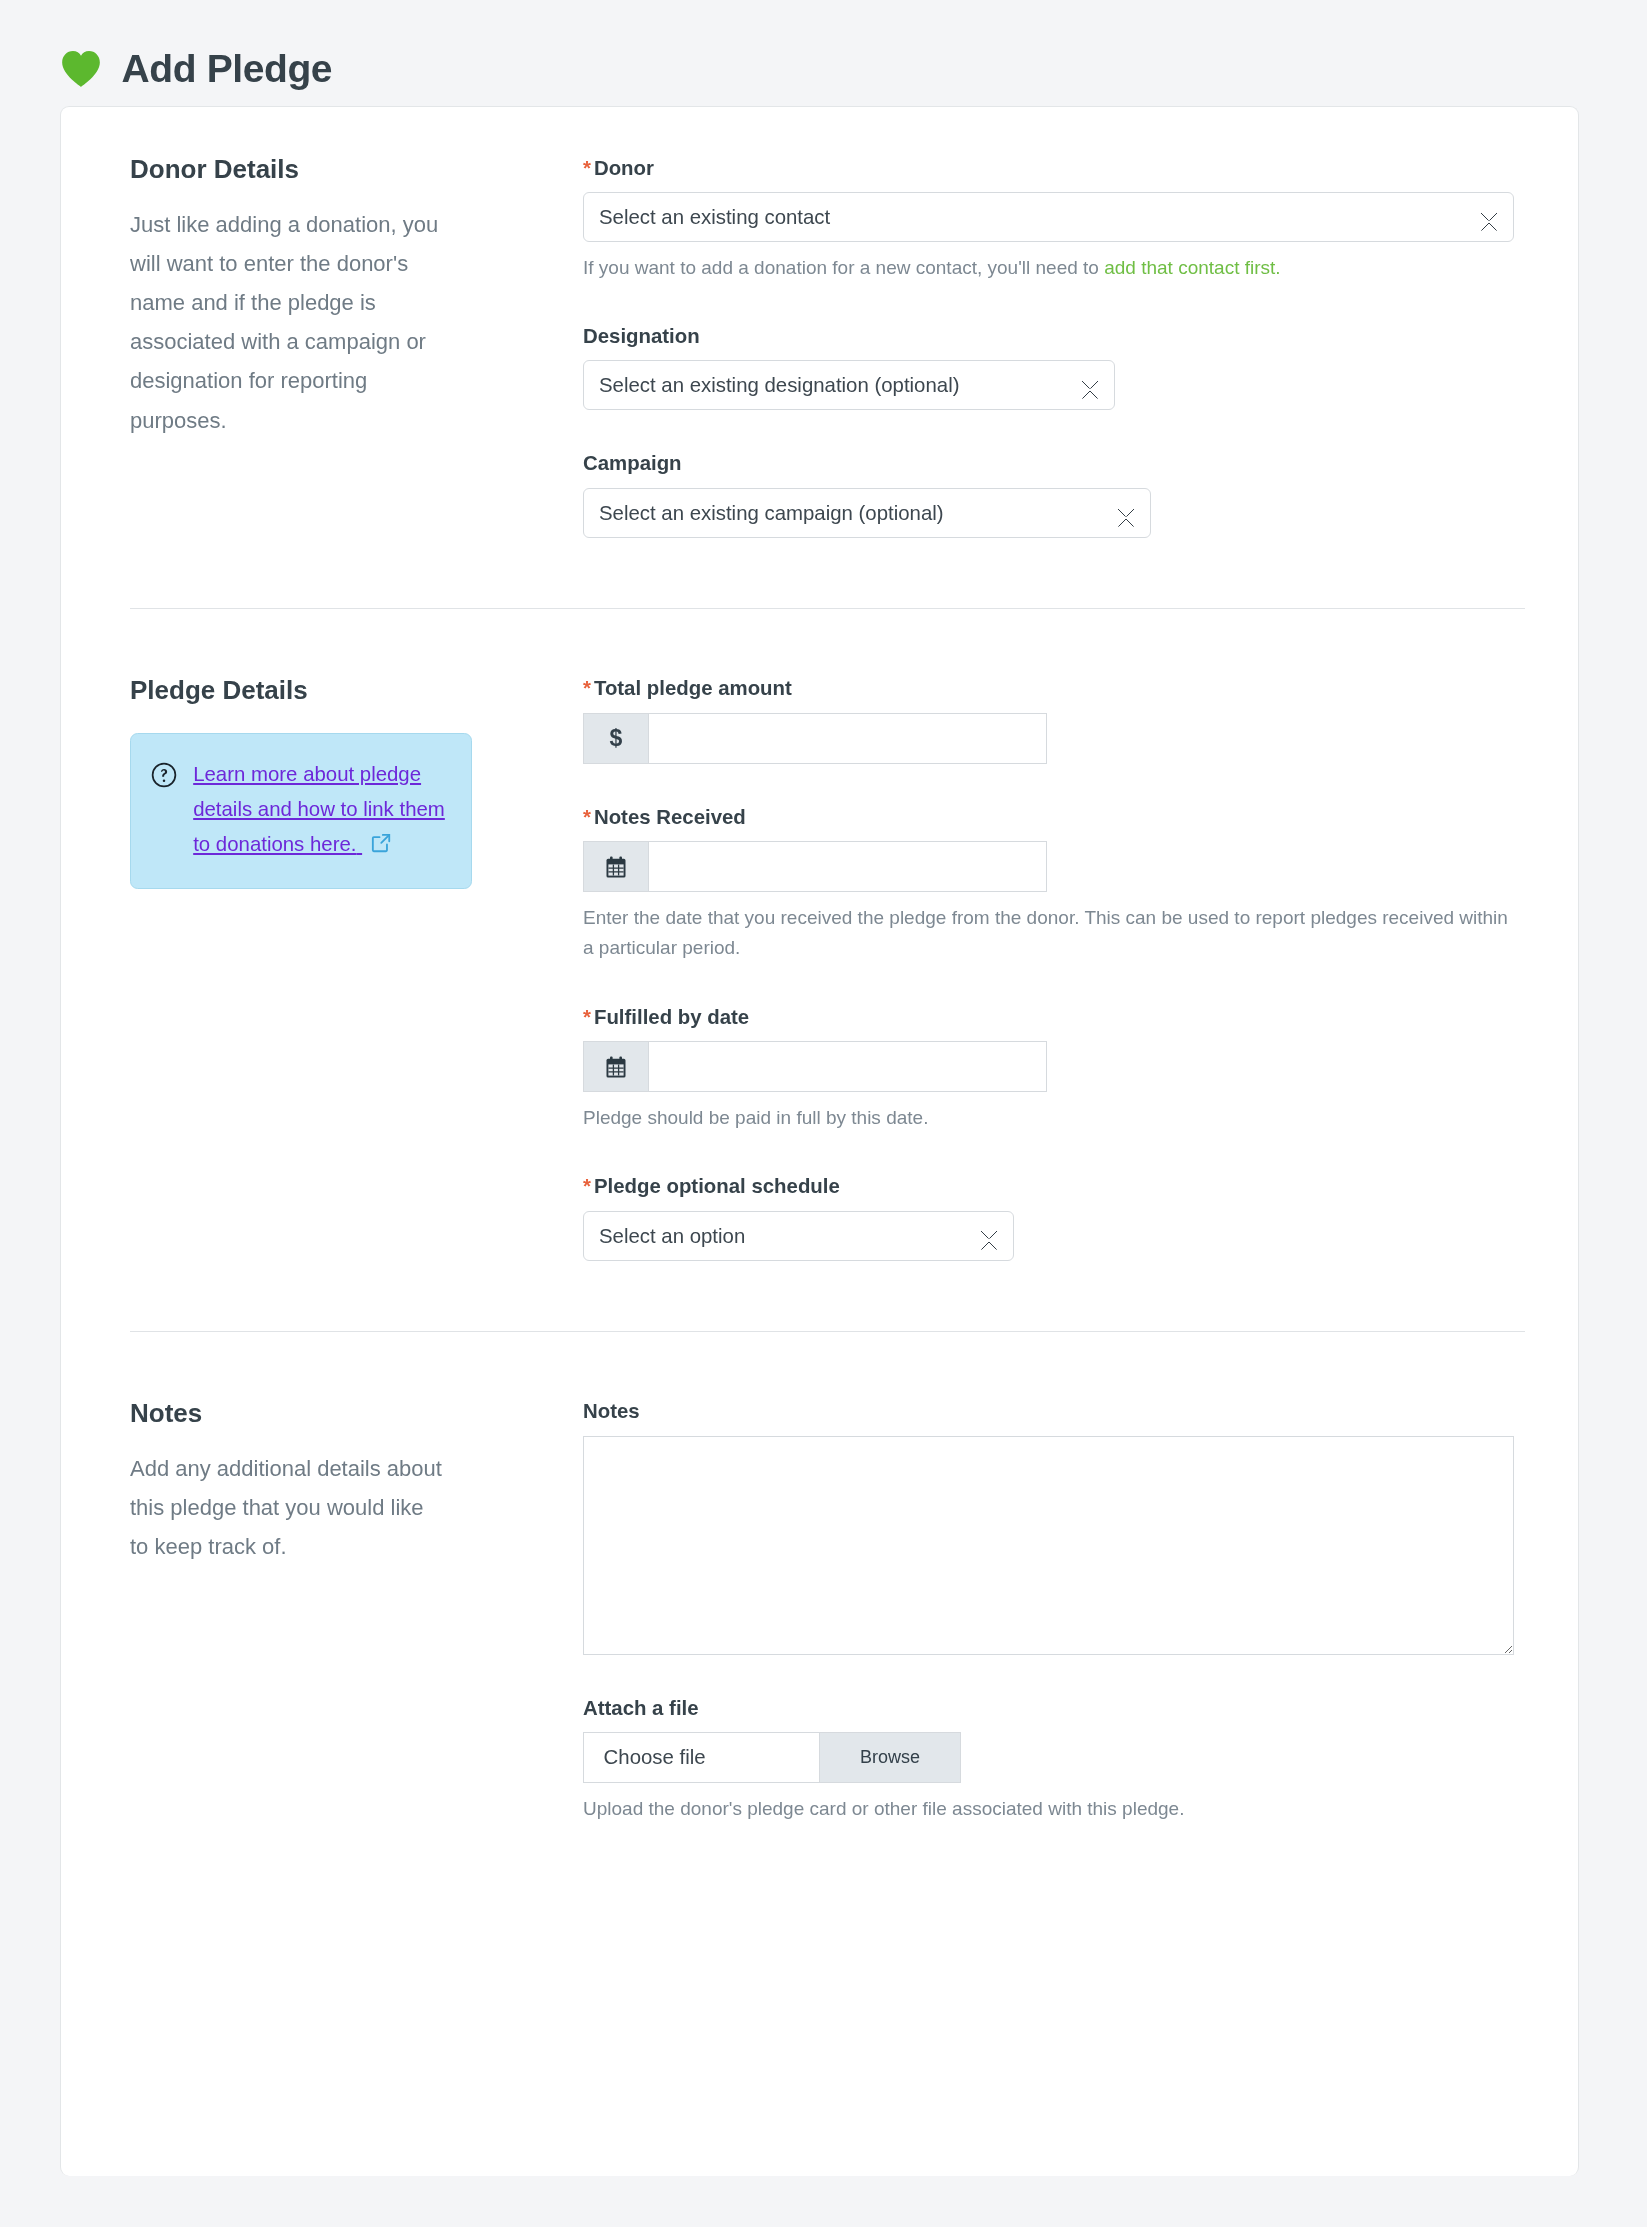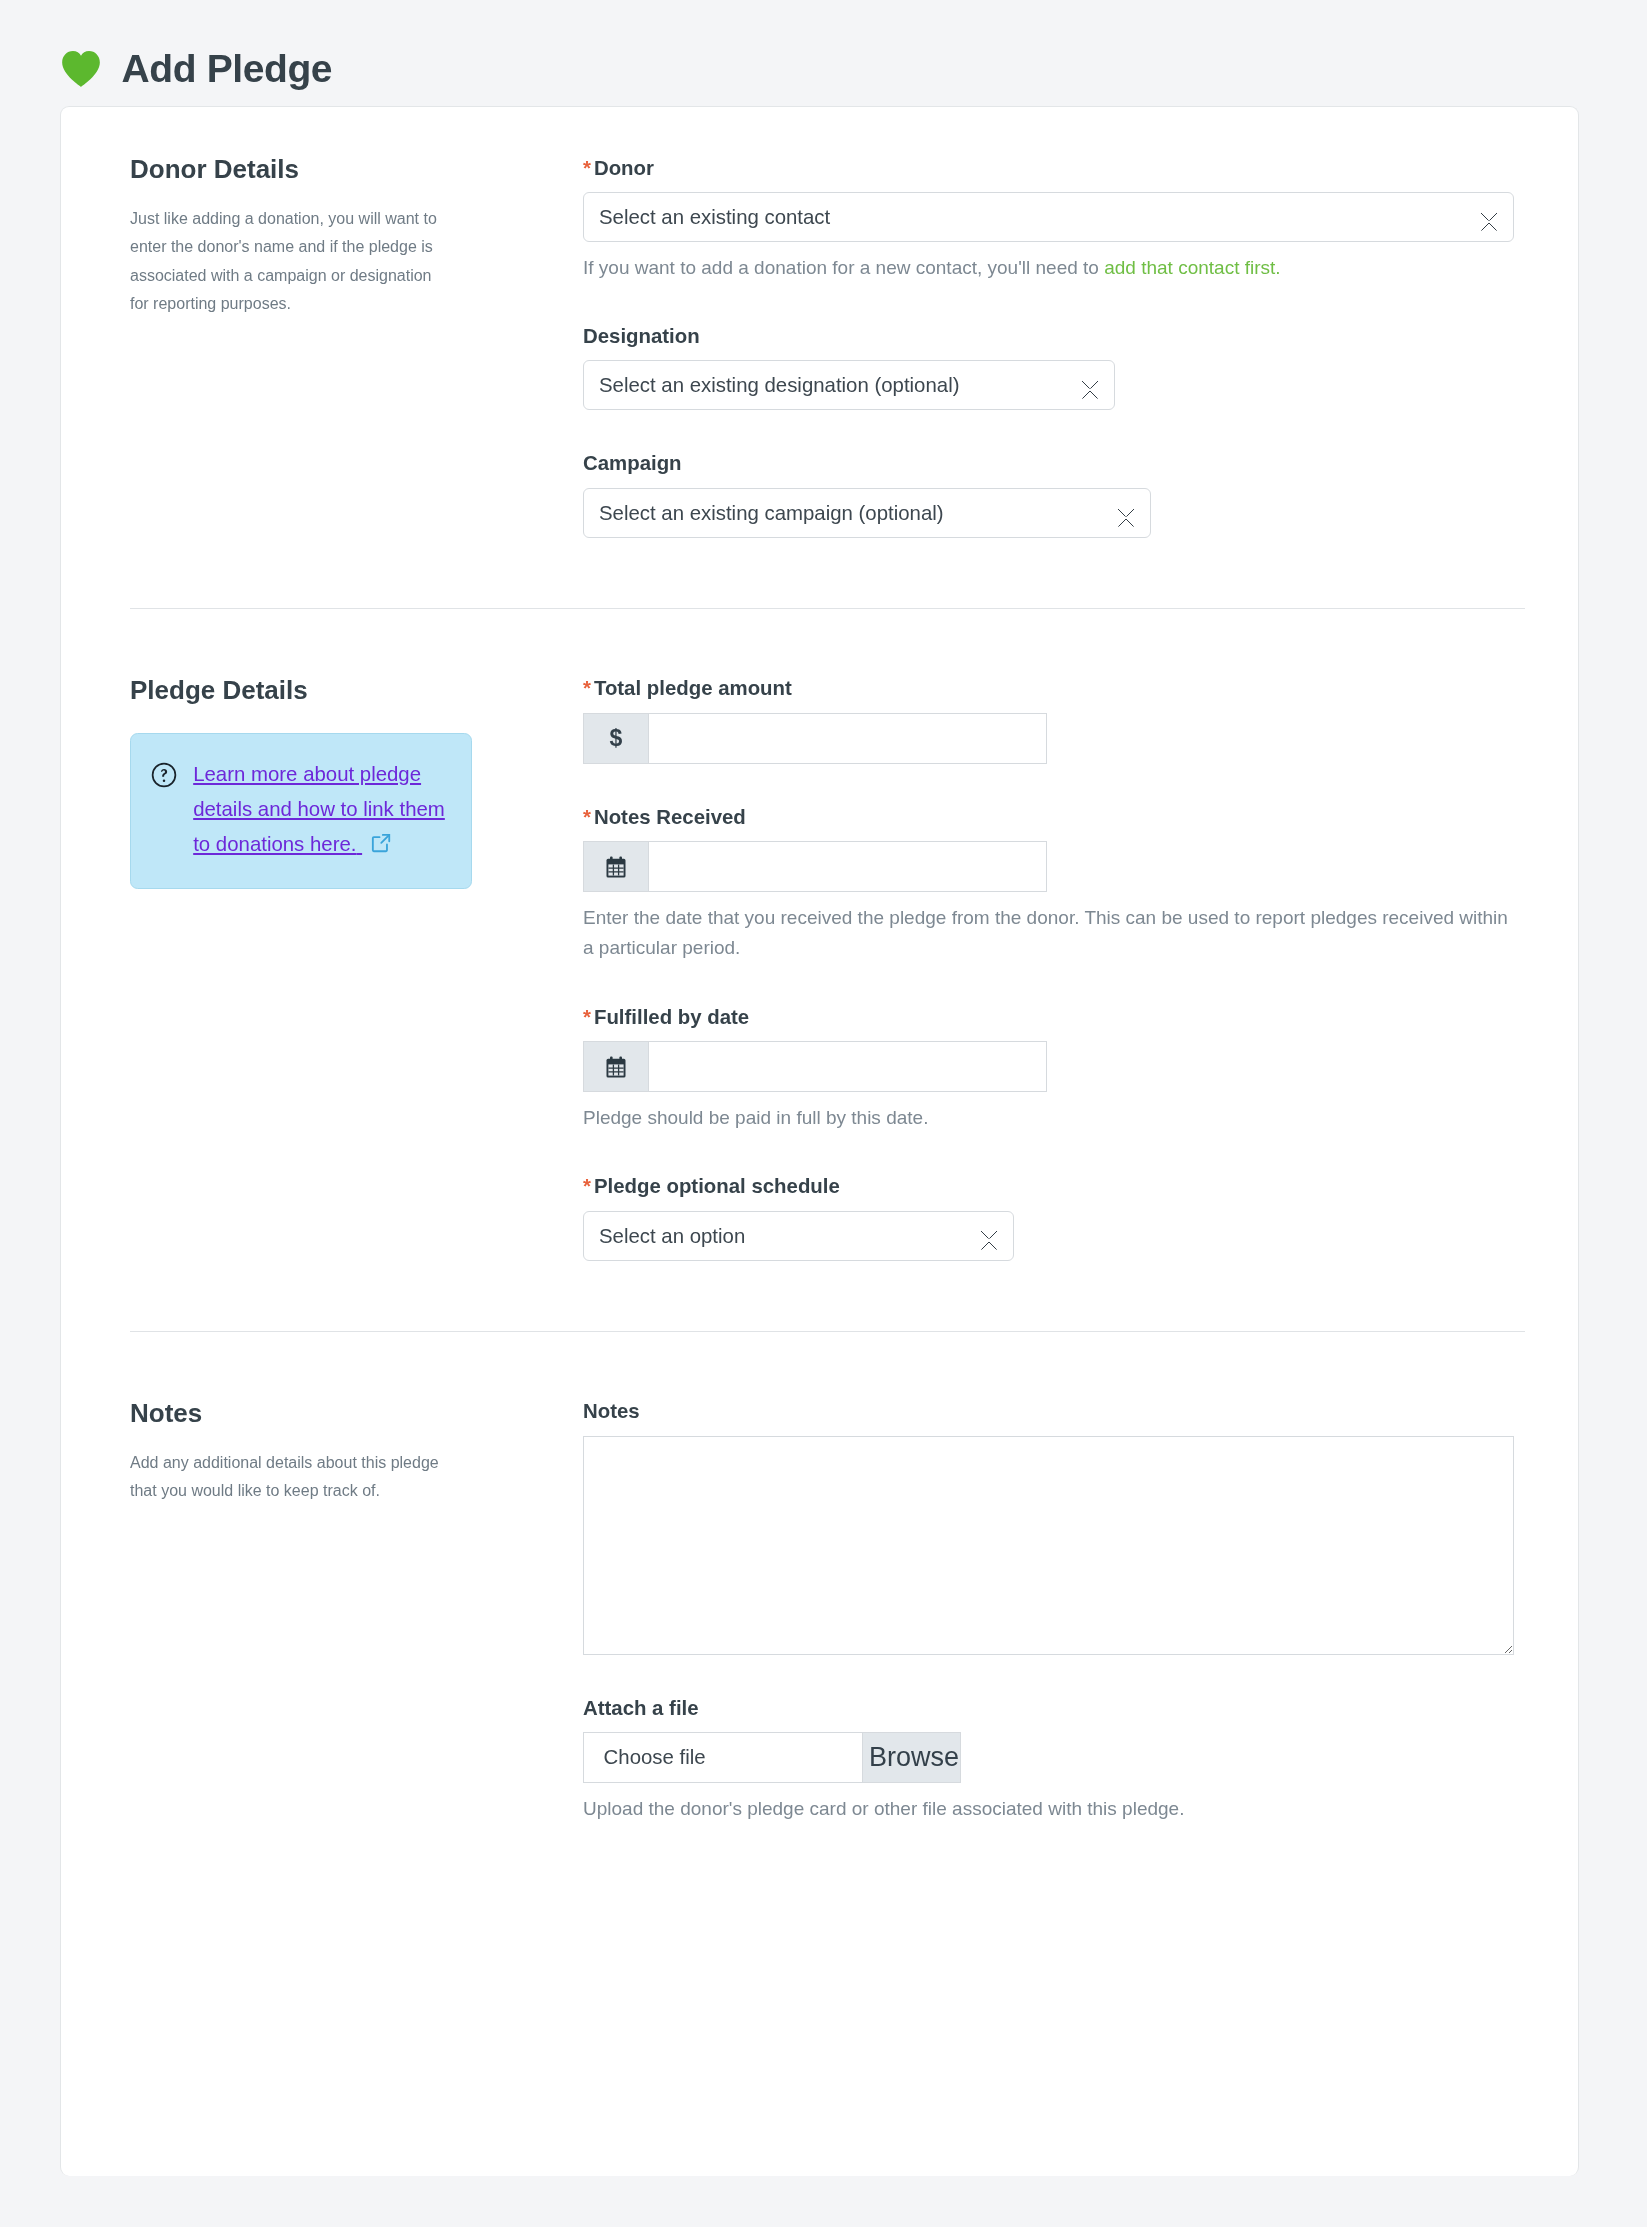--- a/index.html
+++ b/index.html
@@ -61,21 +61,21 @@
   }
 
   .section-title {
     font-size: 26px;
     font-weight: bold;
     color: #36424a;
     margin: 0 0 19.6px 0;
     line-height: 1.2;
   }
   .section-desc {
-    font-size: 16px;
+    font-size: 22px;
     line-height: 1.78;
     color: #6f7b85;
     margin: 0;
     max-width: 317px;
   }
 
   
   .form-group { margin-bottom: 41px; }
   .form-group:last-child { margin-bottom: 0; }
 
@@ -217,27 +217,27 @@
   }
   .file-name {
     flex: 1;
     display: flex;
     align-items: center;
     padding-left: 19.6px;
     font-size: 20.4px;
     color: #3d474f;
   }
   .browse-btn {
-    width: 98px;
+    width: 141px;
     flex: none;
     background: #e2e7eb;
     border: none;
     border-left: 0.8px solid #d6dade;
     font-family: "Liberation Sans", sans-serif;
-    font-size: 27px;
+    font-size: 18px;
     color: #33404a;
     cursor: pointer;
   }
 
   .spacer-60 { height: 45px; }
 </style>
 </head>
 <body>
 
 <div class="page">

